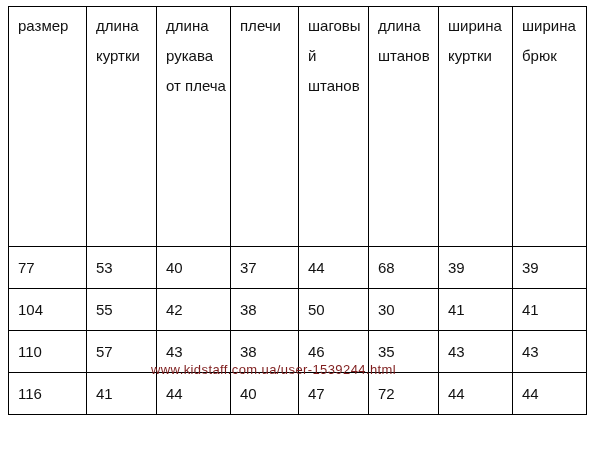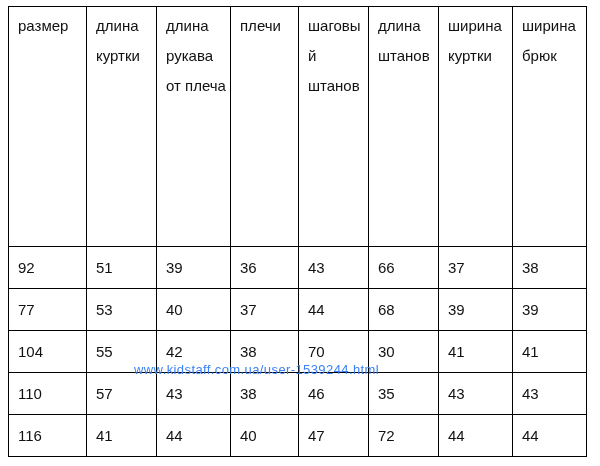--- a/index.html
+++ b/index.html
@@ -63,24 +63,24 @@
   .watermark {
     position: absolute;
     left: 0;
     top: 0;
     width: 600px;
     height: 466px;
     pointer-events: none;
   }
   .watermark span {
     position: absolute;
-    left: 134px;
+    left: 151px;
     top: 362px;
     font-size: 13px;
-    color: #3b82f6;
+    color: #7f1d1d;
     letter-spacing: 0.4px;
     font-family: "Liberation Sans", sans-serif;
     white-space: nowrap;
   }
 </style>
 </head>
 <body>
 
 <div class="sheet">
 
@@ -100,48 +100,38 @@
         <td>размер</td>
         <td>длина куртки</td>
         <td>длина рукава от плеча</td>
         <td>плечи</td>
         <td>шаговый штанов</td>
         <td>длина штанов</td>
         <td>ширина куртки</td>
         <td>ширина брюк</td>
       </tr>
 
-      <tr class="data-row">
-        <td>92</td>
-        <td>51</td>
-        <td>39</td>
-        <td>36</td>
-        <td>43</td>
-        <td>66</td>
-        <td>37</td>
-        <td>38</td>
-      </tr>
 
       <tr class="data-row">
         <td>77</td>
         <td>53</td>
         <td>40</td>
         <td>37</td>
         <td>44</td>
         <td>68</td>
         <td>39</td>
         <td>39</td>
       </tr>
 
       <tr class="data-row">
         <td>104</td>
         <td>55</td>
         <td>42</td>
         <td>38</td>
-        <td>70</td>
+        <td>50</td>
         <td>30</td>
         <td>41</td>
         <td>41</td>
       </tr>
 
       <tr class="data-row">
         <td>110</td>
         <td>57</td>
         <td>43</td>
         <td>38</td>

